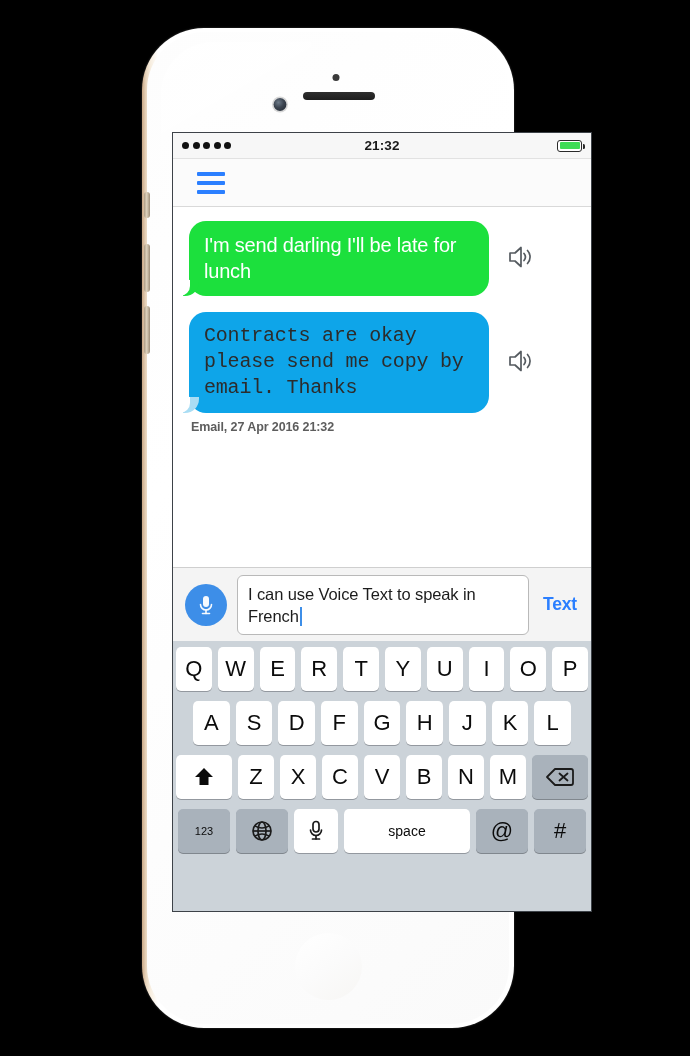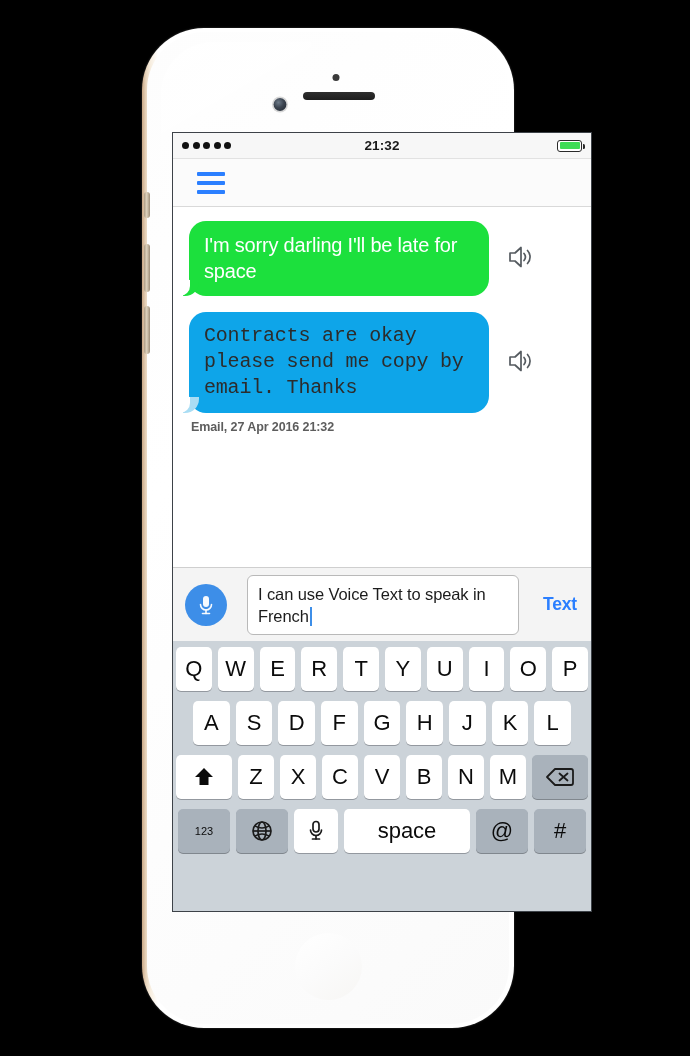--- a/index.html
+++ b/index.html
@@ -186,21 +186,21 @@
   }
   .msg-block { margin-bottom: 16px; }
 
   
   .inputbar {
     height: 74px;
     background: #f4f4f4;
     border-top: 1px solid #cfcfcf;
     display: flex; align-items: center;
     padding: 0 10px 0 12px;
-    gap: 20px;
+    gap: 10px;
   }
   .mic-circle {
     width: 42px; height: 42px; border-radius: 50%;
     background: #3d8ee8;
     display: flex; align-items: center; justify-content: center;
     flex: 0 0 auto;
   }
   .textbox {
     flex: 1 1 auto;
     min-height: 56px;
@@ -252,21 +252,21 @@
   .krow.r2 { padding: 0 17px; }
   .key.dark {
     background: #a9b2bb;
     box-shadow: 0 1px 0 rgba(120,126,133,0.9);
   }
   .key.wide-sh { flex: 0 0 56px; background: #ffffff; }
   .key.wide-bs { flex: 0 0 56px; }
   .key.k123 { flex: 0 0 52px; font-size: 11px; }
   .key.kglobe { flex: 0 0 52px; }
   .key.kmic { flex: 0 0 44px; background: #ffffff; box-shadow: 0 1px 0 rgba(136,141,148,0.85); }
-  .key.kspace { flex: 1 1 auto; font-size: 22px; }
+  .key.kspace { flex: 1 1 auto; font-size: 14px; }
   .key.kat { flex: 0 0 52px; }
   .key.khash { flex: 0 0 52px; }
   .krow.r4 { gap: 6px; padding: 0 2px; }
 </style>
 </head>
 <body>
 
 <div class="phone">
   <div class="phone-inner">
     <div class="gloss"></div>
@@ -301,21 +301,21 @@
           <span></span>
             <span></span>
             <span></span>
         </div>
       </div>
 
       <div class="convo">
 
         <div class="msg-block">
           <div class="msg-row">
-            <div class="bubble green">I'm sorry darling I'll be late for space</div>
+            <div class="bubble green">I'm send darling I'll be late for lunch</div>
             <div class="speaker-icon">
               <svg width="28" height="26" viewBox="0 0 28 26">
                 <path d="M3 9 H8 L14 3.5 V22.5 L8 17 H3 Z" fill="none" stroke="#555b60" stroke-width="1.7" stroke-linejoin="round"></path>
                 <path d="M17 9.5 A5.5 5.5 0 0 1 17 16.5" fill="none" stroke="#555b60" stroke-width="1.7" stroke-linecap="round"></path>
                 <path d="M20.5 6.5 A9.5 9.5 0 0 1 20.5 19.5" fill="none" stroke="#555b60" stroke-width="1.7" stroke-linecap="round"></path>
               </svg>
             </div>
           </div>
         </div>
 

